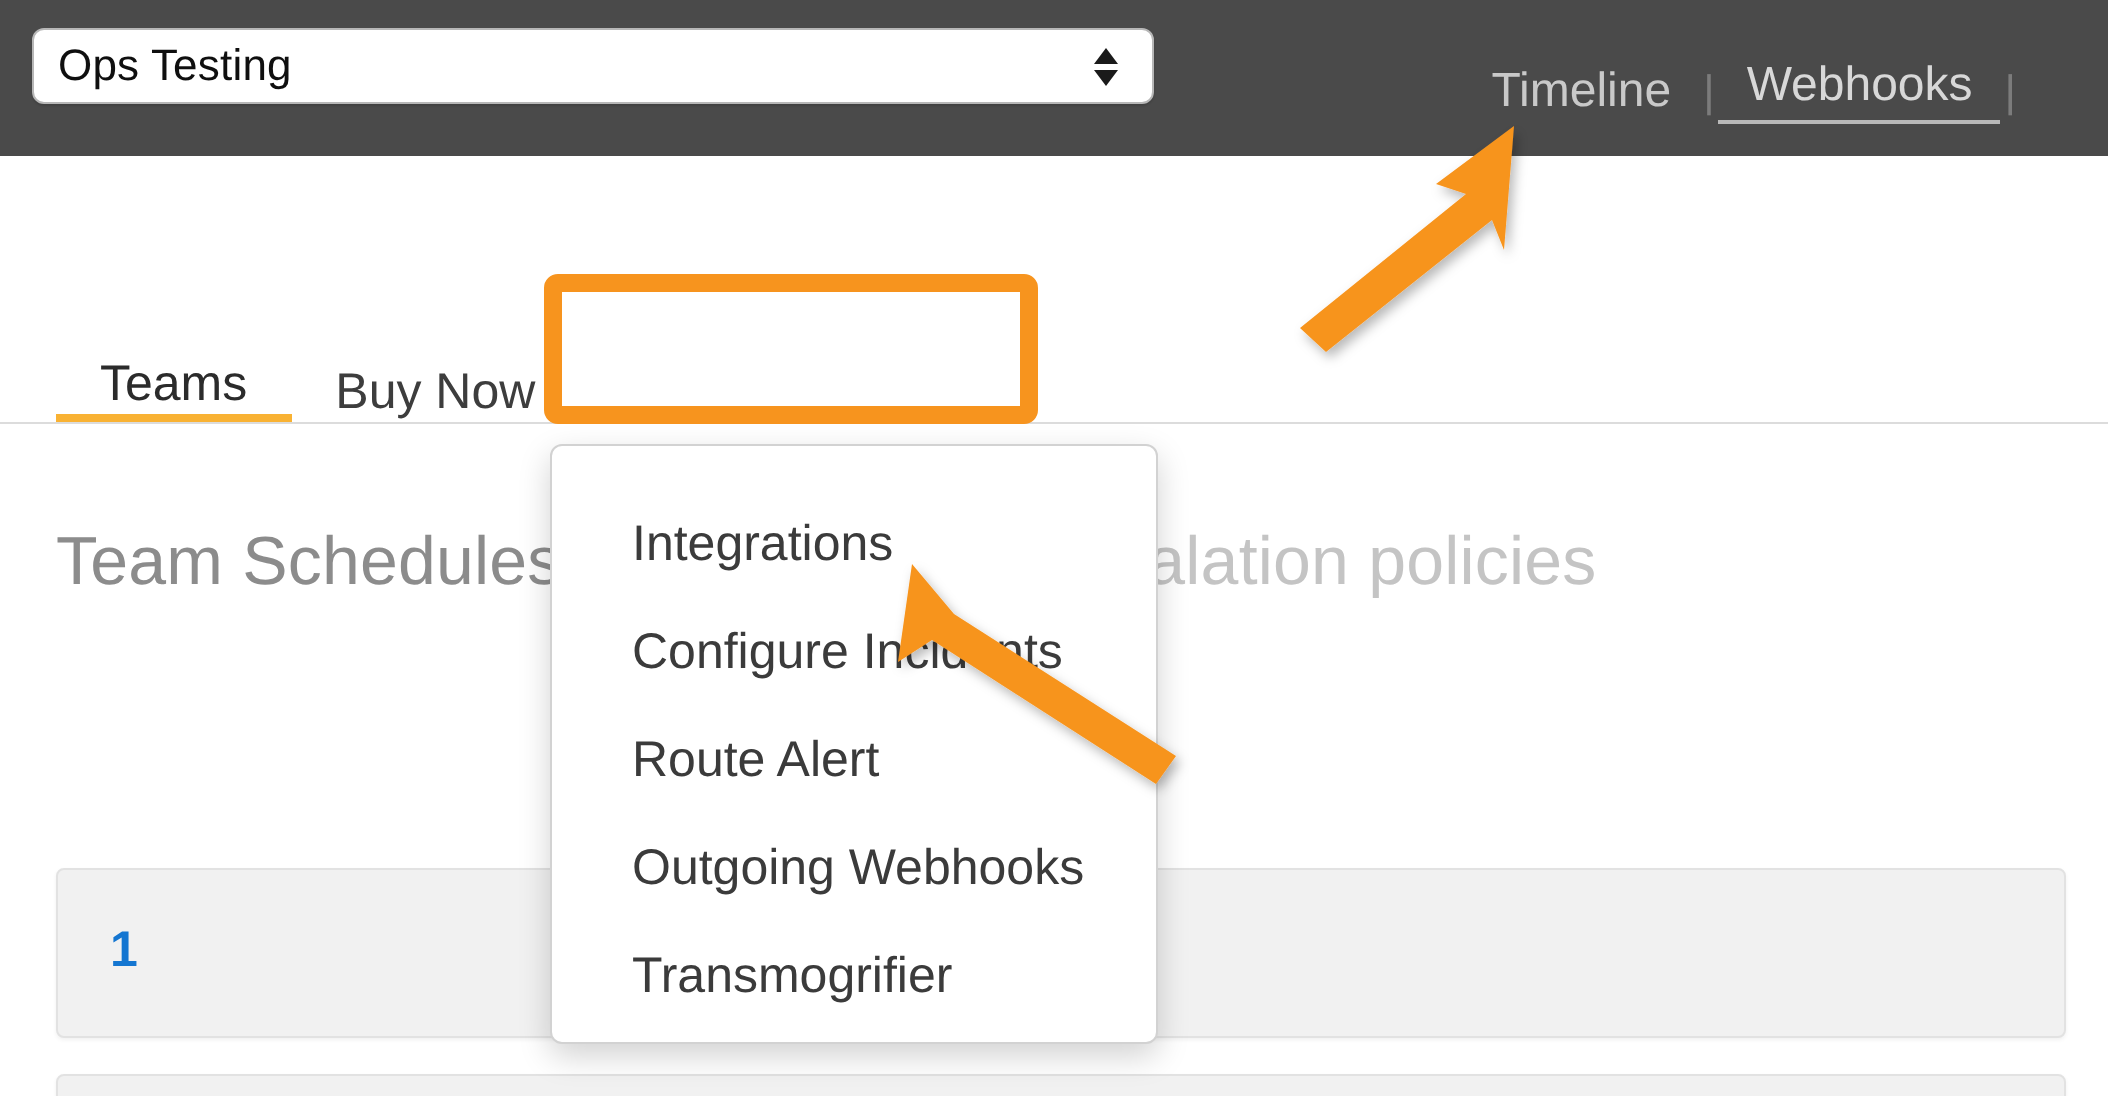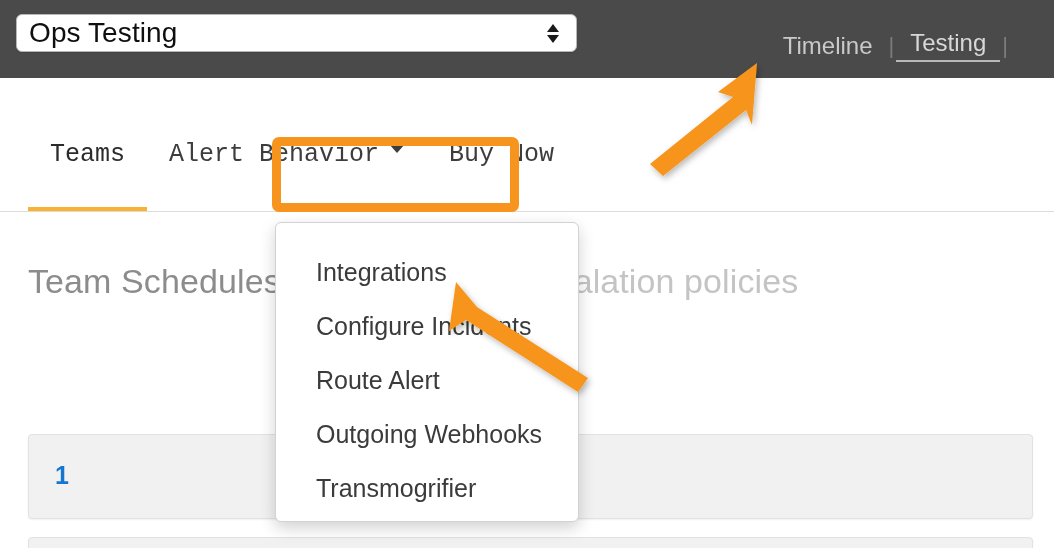--- a/index.html
+++ b/index.html
@@ -34,21 +34,21 @@
     background: #ffffff;
     border: 1px solid #b7b7b7;
     border-radius: 6px;
     box-sizing: border-box;
     display: flex;
     align-items: center;
     padding: 0 12px;
     box-shadow: 0 1px 1px rgba(0,0,0,0.12);
   }
   .team-select-value {
-    font-size: 28px;
+    font-size: 22px;
     color: #0f0f0f;
     font-family: "Liberation Sans", sans-serif;
     letter-spacing: 0.1px;
     flex: 1;
     white-space: nowrap;
     overflow: hidden;
   }
   .stepper {
     width: 14px;
     height: 26px;
@@ -119,24 +119,23 @@
     align-items: center;
     height: 71px;
     gap: 0;
   }
   .tab {
     font-size: 25px;
     color: #3d3d3d;
     padding: 0 22px;
     white-space: nowrap;
     display: flex;
-    align-items: flex-start;
+    align-items: flex-end;
     height: 71px;
     box-sizing: border-box;
-    font-family: Liberation Mono, monospace;
   }
   .tab.active {
     color: #2b2b2b;
     border-bottom: 4px solid #f9b233;
   }
   .tab.has-caret { gap: 10px; }
   .caret-down {
     width: 0; height: 0;
     border-left: 8px solid transparent;
     border-right: 8px solid transparent;
@@ -240,33 +239,29 @@
     <span class="team-select-value">Ops Testing</span>
     <span class="stepper">
       <span class="tri-up"></span>
       <span class="tri-down"></span>
     </span>
   </div>
 
   <div class="topnav">
     <a class="topnav-link" href="#">Timeline</a>
     <span class="topnav-sep">|</span>
-    <a class="topnav-link active" href="#">Testing</a>
+    <a class="topnav-link active" href="#">Webhooks</a>
     <span class="topnav-sep">|</span>
   </div>
 </div>
 
 <div class="tabbar">
   <div class="tabs">
     <div class="tab active">
       <span>Teams</span>
-    </div>
-    <div class="tab has-caret">
-      <span>Alert Behavior</span>
-      <span class="caret-down"></span>
     </div>
     <div class="tab">
       <span>Buy Now</span>
     </div>
   </div>
 </div>
 
 <h1 class="page-heading">
   <span>Team Schedules</span>
   <span class="sub">schedules and escalation policies</span>

